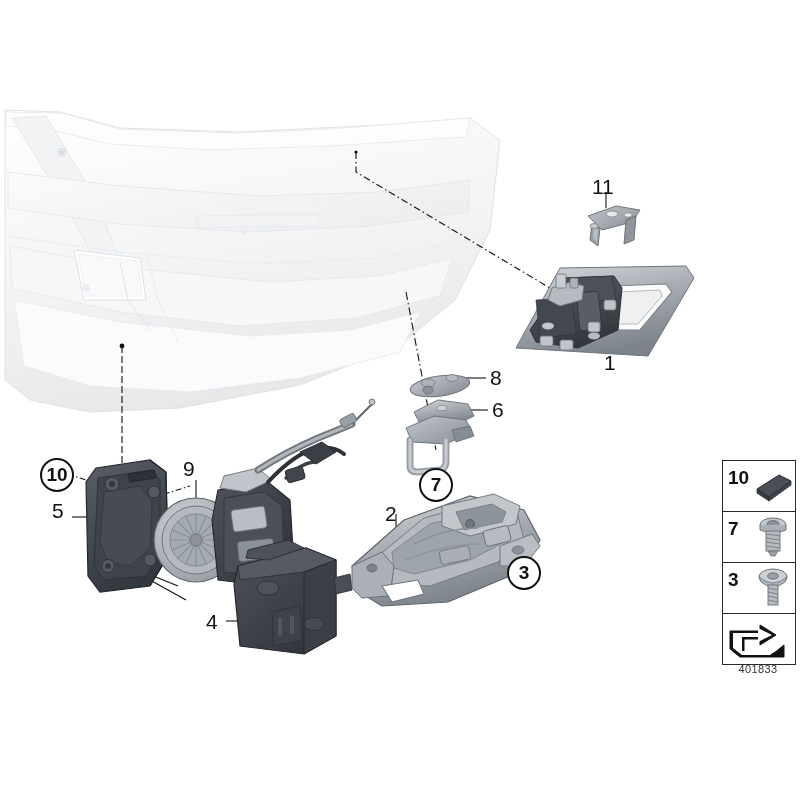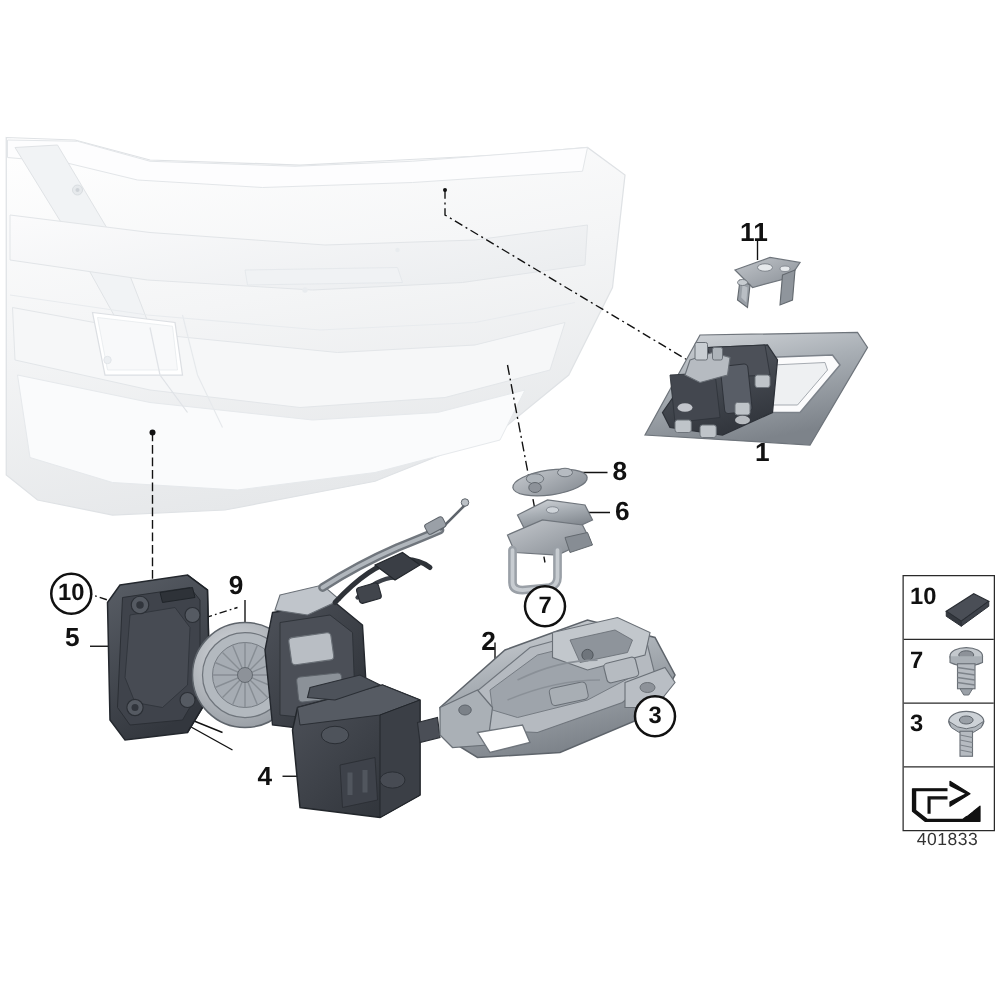--- a/index.html
+++ b/index.html
@@ -1,32 +1,32 @@
 <!DOCTYPE html>
 <html><head>
 <meta charset="utf-8">
 <style>
   html,body{margin:0;padding:0;background:#fff;}
   body{width:800px;height:800px;position:relative;overflow:hidden;
        font-family:"Liberation Sans","DejaVu Sans",sans-serif;}
   #stage{position:absolute;inset:0;width:800px;height:800px;}
   svg.layer{position:absolute;left:0;top:0;width:800px;height:800px;}
-  .num{position:absolute;font-weight:bold;color:#111;line-height:1;
+  .num{position:absolute;font-weight:normal;color:#111;line-height:1;
        font-family:"Liberation Sans","DejaVu Sans",sans-serif;}
   .n-lg{font-size:21px;}
   .callout{position:absolute;border:2px solid #111;border-radius:50%;
            background:#fff;display:flex;align-items:center;justify-content:center;
            font-weight:bold;font-size:19px;color:#111;width:30px;height:30px;}
   .legend{position:absolute;left:722px;top:460px;width:72px;border:1px solid #2a2a2a;
           background:#fff;}
   .lgcell{position:relative;height:50px;border-bottom:1px solid #2a2a2a;}
   .lgcell:last-child{border-bottom:none;}
   .lgnum{position:absolute;left:5px;top:6px;font-size:19px;font-weight:bold;color:#111;}
   .diagid{position:absolute;left:722px;top:663px;width:72px;text-align:center;
-          font-size:14px;color:#333;letter-spacing:.4px;}
+          font-size:11px;color:#333;letter-spacing:.4px;}
   .lgsvg{position:absolute;right:2px;top:2px;}
 </style>
 </head>
 <body>
 
 <div id="stage">
 
   <svg class="layer" viewBox="0 0 800 800">
     <defs>
       <linearGradient id="gBody" x1="0" y1="0" x2="0.3" y2="1">

